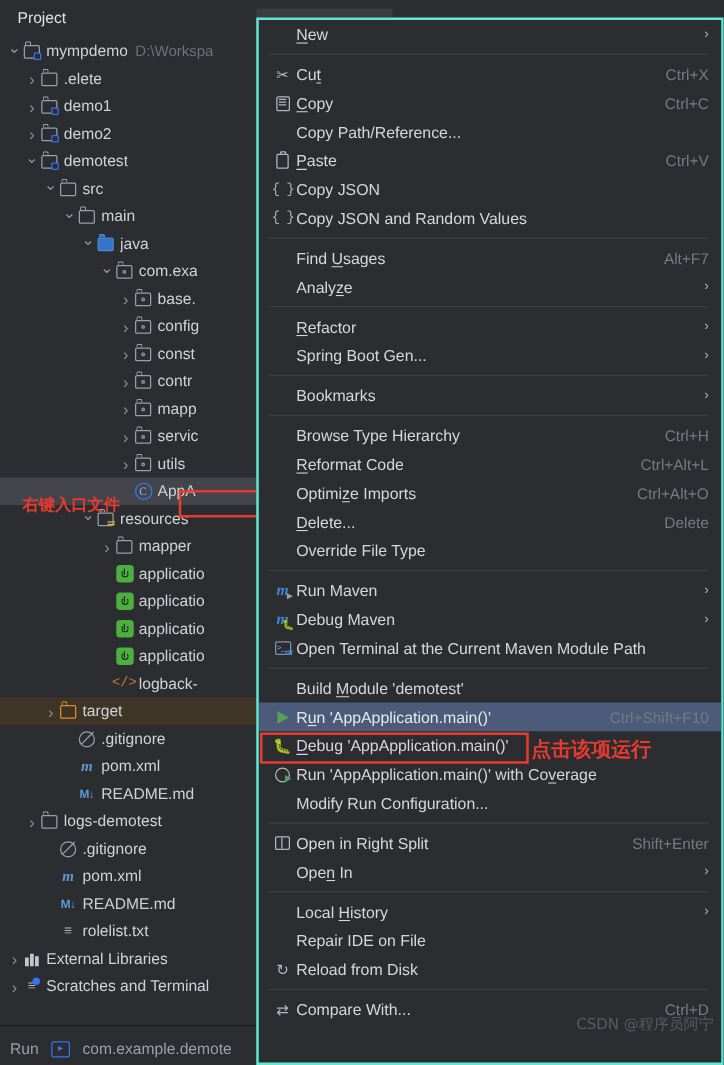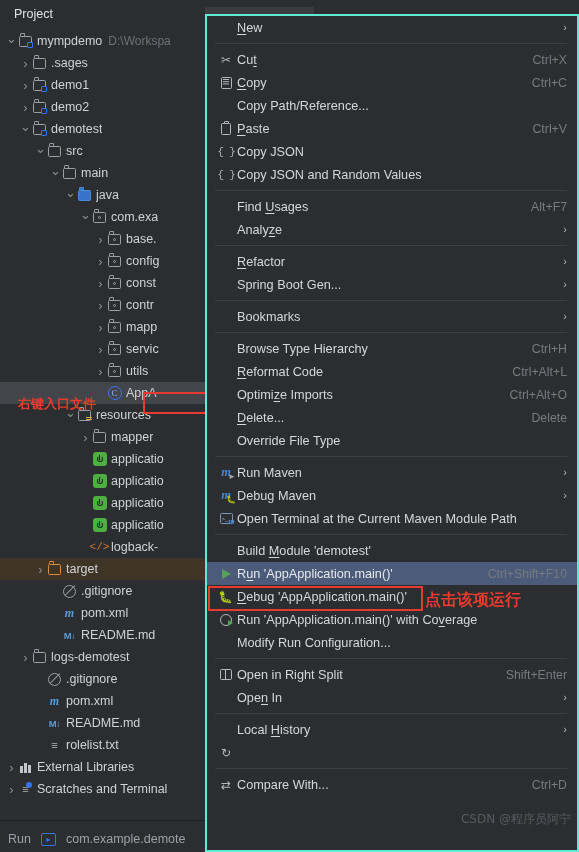--- a/index.html
+++ b/index.html
@@ -165,21 +165,21 @@
             </span>
           </span>
           <span class="lbl">mympdemo</span>
           <span class="sub">D:\Workspa</span>
         </div>
         <div class="row i1">
           <span class="arrow" style="font-size: 13px;">›</span>
           <span class="ico">
             <span class="folder"></span>
           </span>
-          <span class="lbl">.sages</span>
+          <span class="lbl">.elete</span>
         </div>
         <div class="row i1">
           <span class="arrow" style="font-size: 13px;">›</span>
           <span class="ico">
             <span class="folder">
               <span class="badge"></span>
             </span>
           </span>
           <span class="lbl">demo1</span>
         </div>
@@ -608,23 +608,28 @@
         <span class="mtext">Ope<u>n</u> In</span>
         <span class="submenu-arrow">›</span>
       </div>
       <div class="sep"></div>
       <div class="mi">
         <span class="micon"></span>
         <span class="mtext">Local <u>H</u>istory</span>
         <span class="submenu-arrow">›</span>
       </div>
       <div class="mi">
+        <span class="micon"></span>
+        <span class="mtext">Repair IDE on File</span>
+      </div>
+      <div class="mi">
         <span class="micon">
           <span class="g-reload">↻</span>
         </span>
+        <span class="mtext">Reload from Disk</span>
       </div>
       <div class="sep"></div>
       <div class="mi">
         <span class="micon">
           <span class="g-compare">⇄</span>
         </span>
         <span class="mtext">Compare With...</span>
         <span class="shortcut">Ctrl+D</span>
       </div>
     </div>

